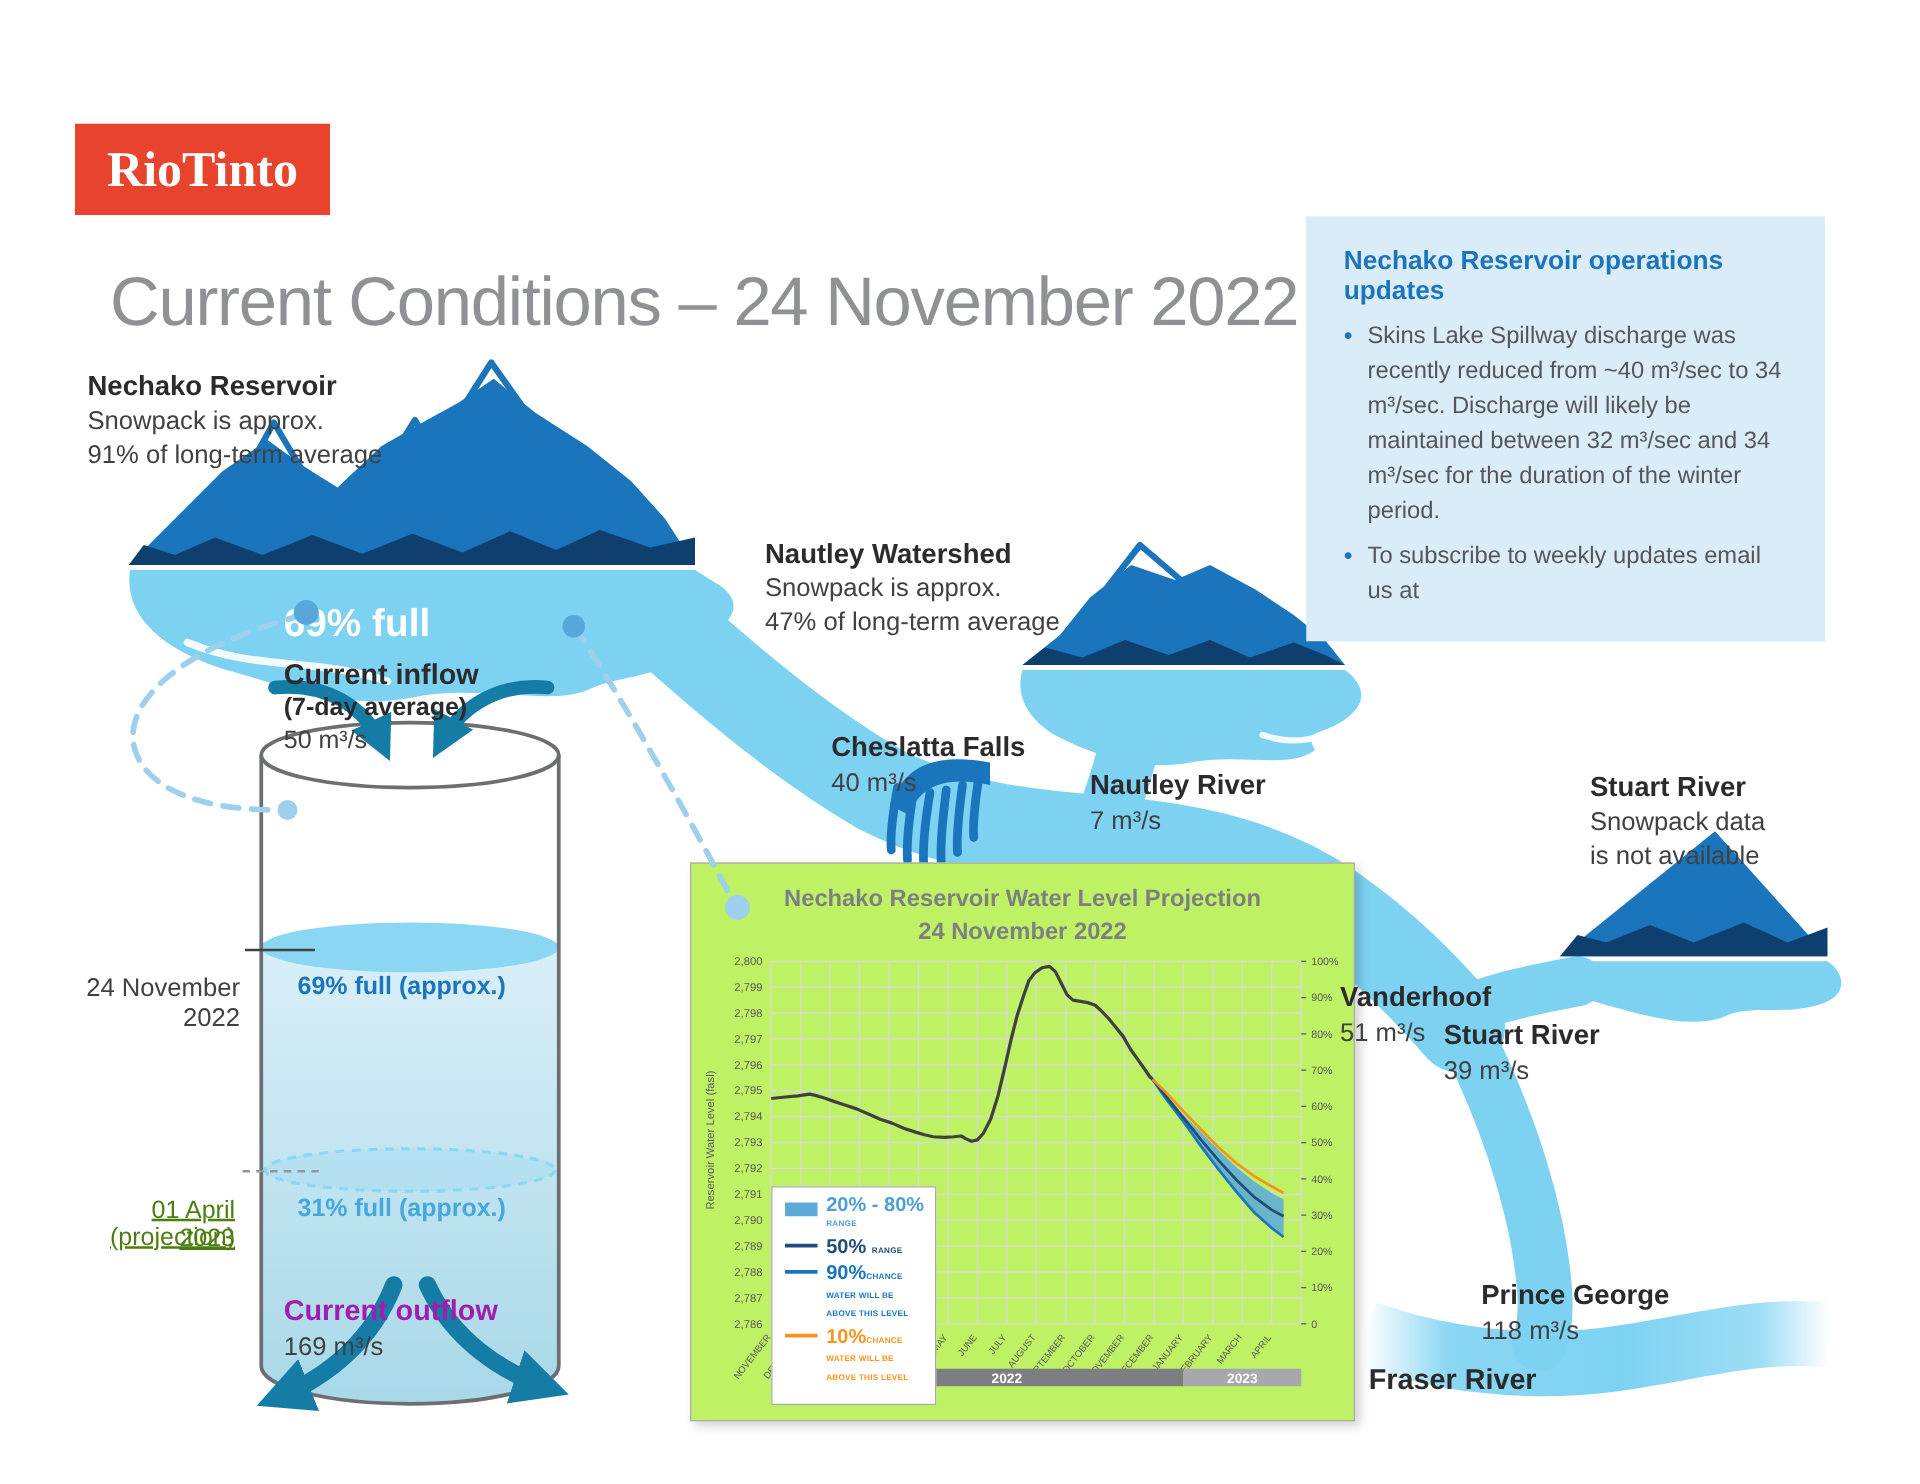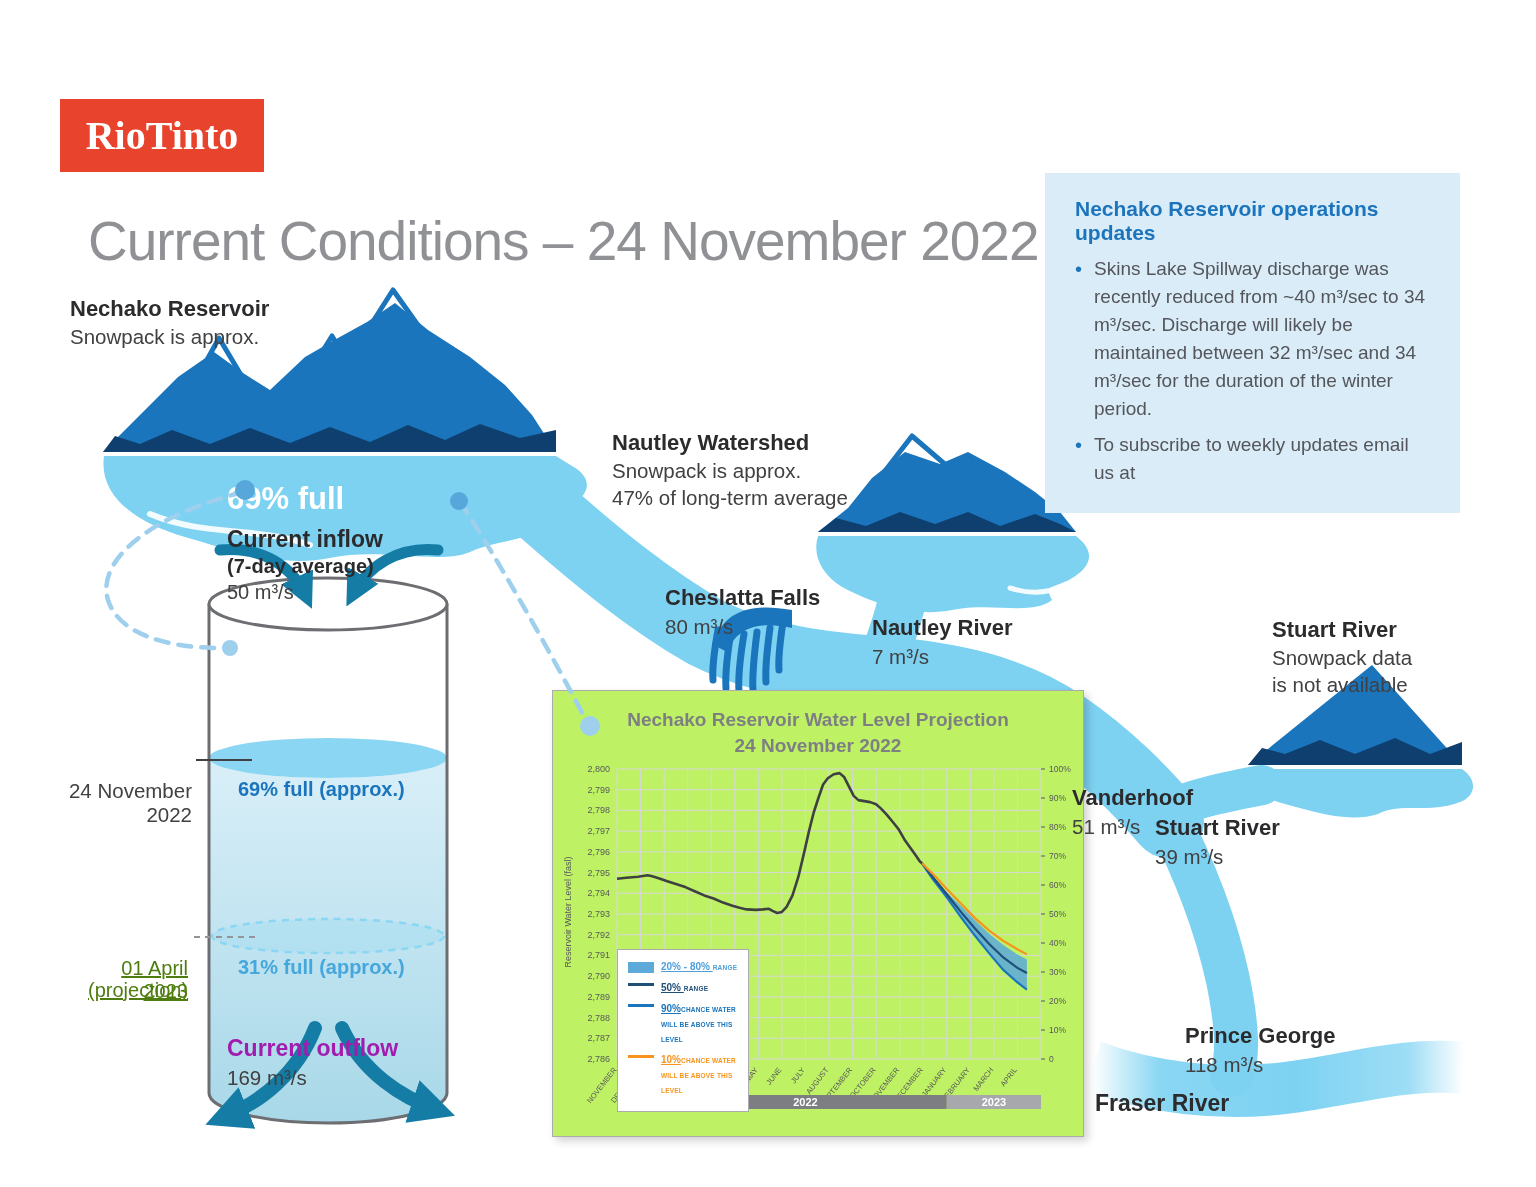--- a/index.html
+++ b/index.html
@@ -37,21 +37,21 @@
 
   #chart-box{left:552px;top:690px;width:530px;height:445px;background:#bef264;border:1px solid #a9abae;
              box-shadow:4px 4px 8px rgba(0,0,0,0.18);z-index:2;}
   #chart-title{position:absolute;top:16px;left:0;width:100%;text-align:center;color:#7d7f82;font-weight:bold;font-size:19px;line-height:26px;}
   #chart-ylab{position:absolute;left:-130px;top:216px;width:290px;text-align:center;transform:rotate(-90deg);font-size:9px;color:#58595B;}
   #chart-svg{position:absolute;left:0;top:0;}
   #chart-legend{position:absolute;left:64px;top:258px;width:132px;background:#fff;border:1px solid #a9abae;padding:9px 8px 8px 10px;box-sizing:border-box;}
   .lg-row{display:flex;align-items:flex-start;margin-bottom:6px;}
   .lg-sw{flex:0 0 26px;margin-right:7px;margin-top:3px;}
   .lg-txt{font-weight:bold;line-height:12px;}
-  .lg-title{font-size:10px;text-decoration:underline;}
+  .lg-title{font-size:16px;}
   .lg-sub{font-size:6.5px;letter-spacing:0.2px;}
   .toplayer{pointer-events:none;z-index:4;}
   .z1{z-index:1;} .z3{z-index:3;margin-top:31px;}
 </style>
 </head>
 <body>
 
 <div id="stage">
 
   <svg class="abs z1" width="1536" height="1187" viewBox="0 0 1536 1187">
@@ -153,39 +153,40 @@
     <div class="bullet-row">
       <span class="bullet-dot">•</span>
       <p><span>To subscribe to weekly updates email us at</span>
       </p>
     </div>
   </div>
 
   <div class="abs z3 ctr block3" style="left:70px;top:264px;width:300px;">
     <div class="l1">Nechako Reservoir</div>
     <div class="l2">Snowpack is approx.</div>
+    <div class="l3">91% of long-term average</div>
   </div>
 
   <div class="abs z3 ctr" id="lake-fullness" style="left:227px;top:450px;width:200px;">69% full</div>
 
   <div class="abs z3 ctr" id="inflow-block" style="left:227px;top:494px;width:200px;">
     <div class="l1">Current inflow</div>
     <div class="l2">(7-day average)</div>
     <div class="l3">50 m³/s</div>
   </div>
 
   <div class="abs z3 ctr block3" style="left:612px;top:398px;width:300px;">
     <div class="l1">Nautley Watershed</div>
     <div class="l2">Snowpack is approx.</div>
     <div class="l3">47% of long-term average</div>
   </div>
 
   <div class="abs z3 ctr pair" style="left:665px;top:552px;width:200px;">
     <div class="l1">Cheslatta Falls</div>
-    <div class="l2">80 m³/s</div>
+    <div class="l2">40 m³/s</div>
   </div>
 
   <div class="abs z3 ctr pair" style="left:872px;top:582px;width:200px;">
     <div class="l1">Nautley River</div>
     <div class="l2">7 m³/s</div>
   </div>
 
   <div class="abs z3 ctr block3" style="left:1272px;top:585px;width:212px;">
     <div class="l1">Stuart River</div>
     <div class="l2">Snowpack data</div>

